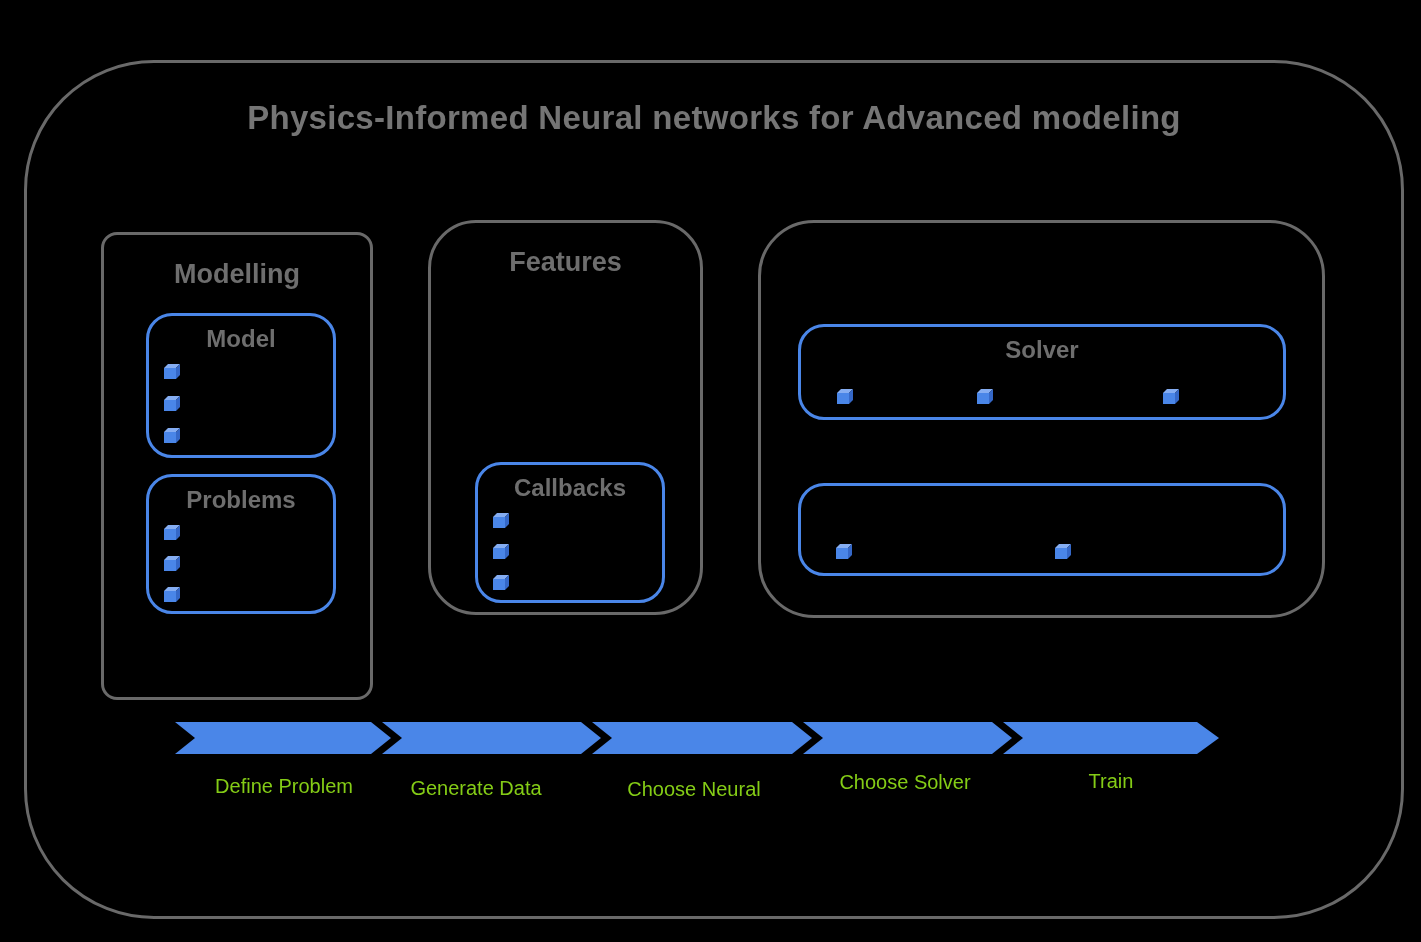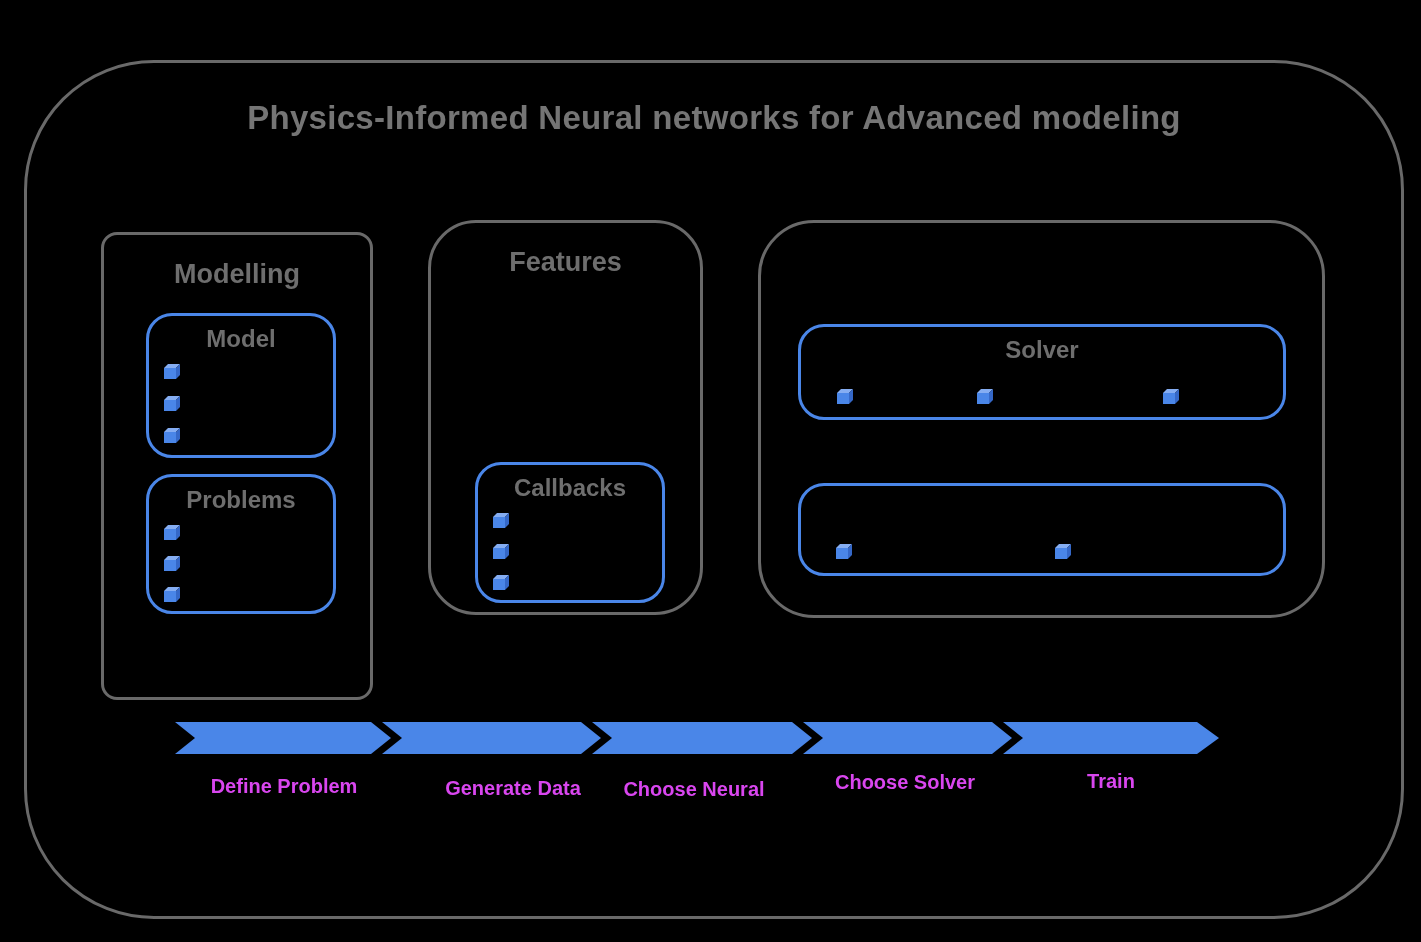--- a/index.html
+++ b/index.html
@@ -51,24 +51,24 @@
   .cubes-solver .cube:nth-child(1){left:36px;}
   .cubes-solver .cube:nth-child(2){left:176px;}
   .cubes-solver .cube:nth-child(3){left:362px;}
   .cubes-trainer .cube{position:absolute;top:58px;}
   .cubes-trainer .cube:nth-child(1){left:35px;}
   .cubes-trainer .cube:nth-child(2){left:254px;}
 
   .pipeline-svg{position:absolute;left:0;top:0;pointer-events:none;}
   .step-label{
     position:absolute;transform:translateX(-50%);white-space:nowrap;
-    font-size:20px;font-weight:bold;color:#d946ef;
+    font-size:20px;font-weight:normal;color:#84cc16;
   }
   .step-1{left:284px;top:775px;}
-  .step-2{left:513px;top:777px;}
+  .step-2{left:476px;top:777px;}
   .step-3{left:694px;top:778px;}
   .step-4{left:905px;top:771px;}
   .step-5{left:1111px;top:770px;}
 </style>
 </head>
 <body>
 
 <div class="canvas">
 
   <div class="outer-frame"></div>

